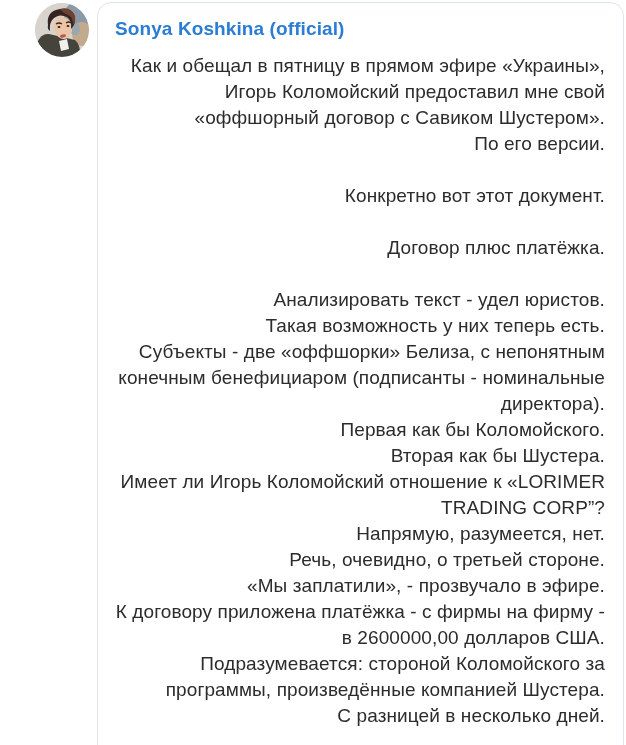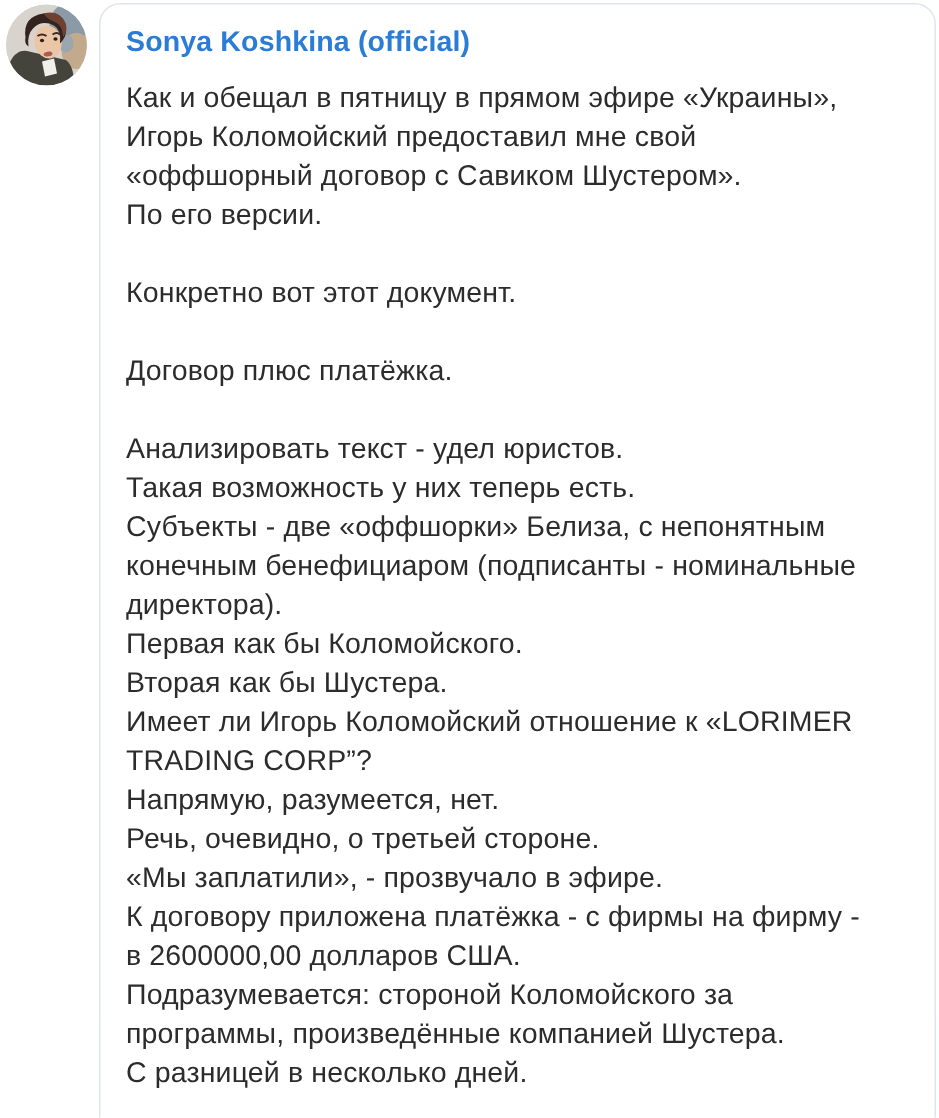--- a/index.html
+++ b/index.html
@@ -11,21 +11,21 @@
   *{box-sizing:border-box;}
   html,body{margin:0;padding:0;}
   body{
     width:626px;height:745px;overflow:hidden;
     background:var(--page-bg);
     font-family:"Liberation Sans","DejaVu Sans",sans-serif;
   }
   .msg-row{
     display:flex;
     align-items:flex-start;
-    width:626px;height:745px;
+    width:626px;height:745px;padding-left:31px;
   }
   .avatar{
     flex:0 0 54px;
     width:54px;height:54px;
     margin:3px 4px 0 4px;
     border-radius:50%;
     overflow:hidden;
     cursor:pointer;
     background:#d6d2cb;
   }
@@ -47,20 +47,21 @@
     cursor:pointer;
     letter-spacing:.1px;
   }
   .msg-text{
     margin-top:11px;
     color:var(--text-color);
     font-size:19px;
     line-height:26px;
     white-space:pre;
     letter-spacing:.1px;
+    text-align:right;
   }
 </style>
 </head>
 <body>
 
 <div class="msg-row">
 
   <div class="avatar">
     <svg viewBox="0 0 54 54" aria-hidden="true">
       <defs>

